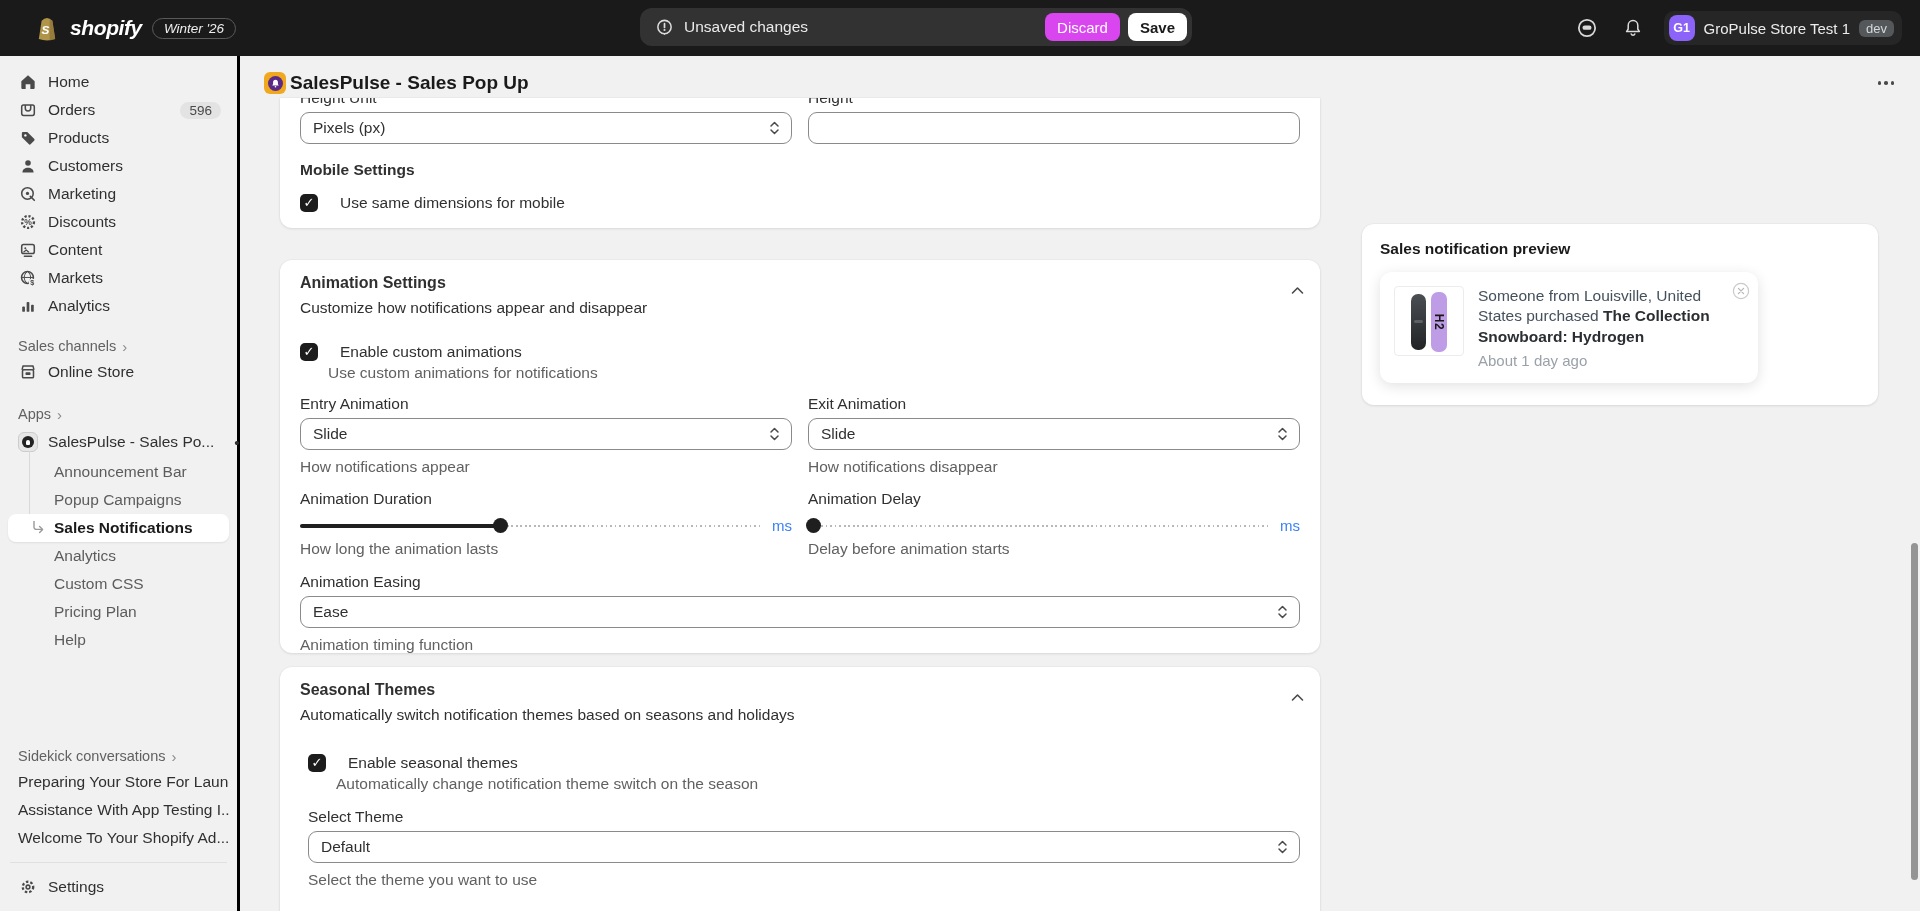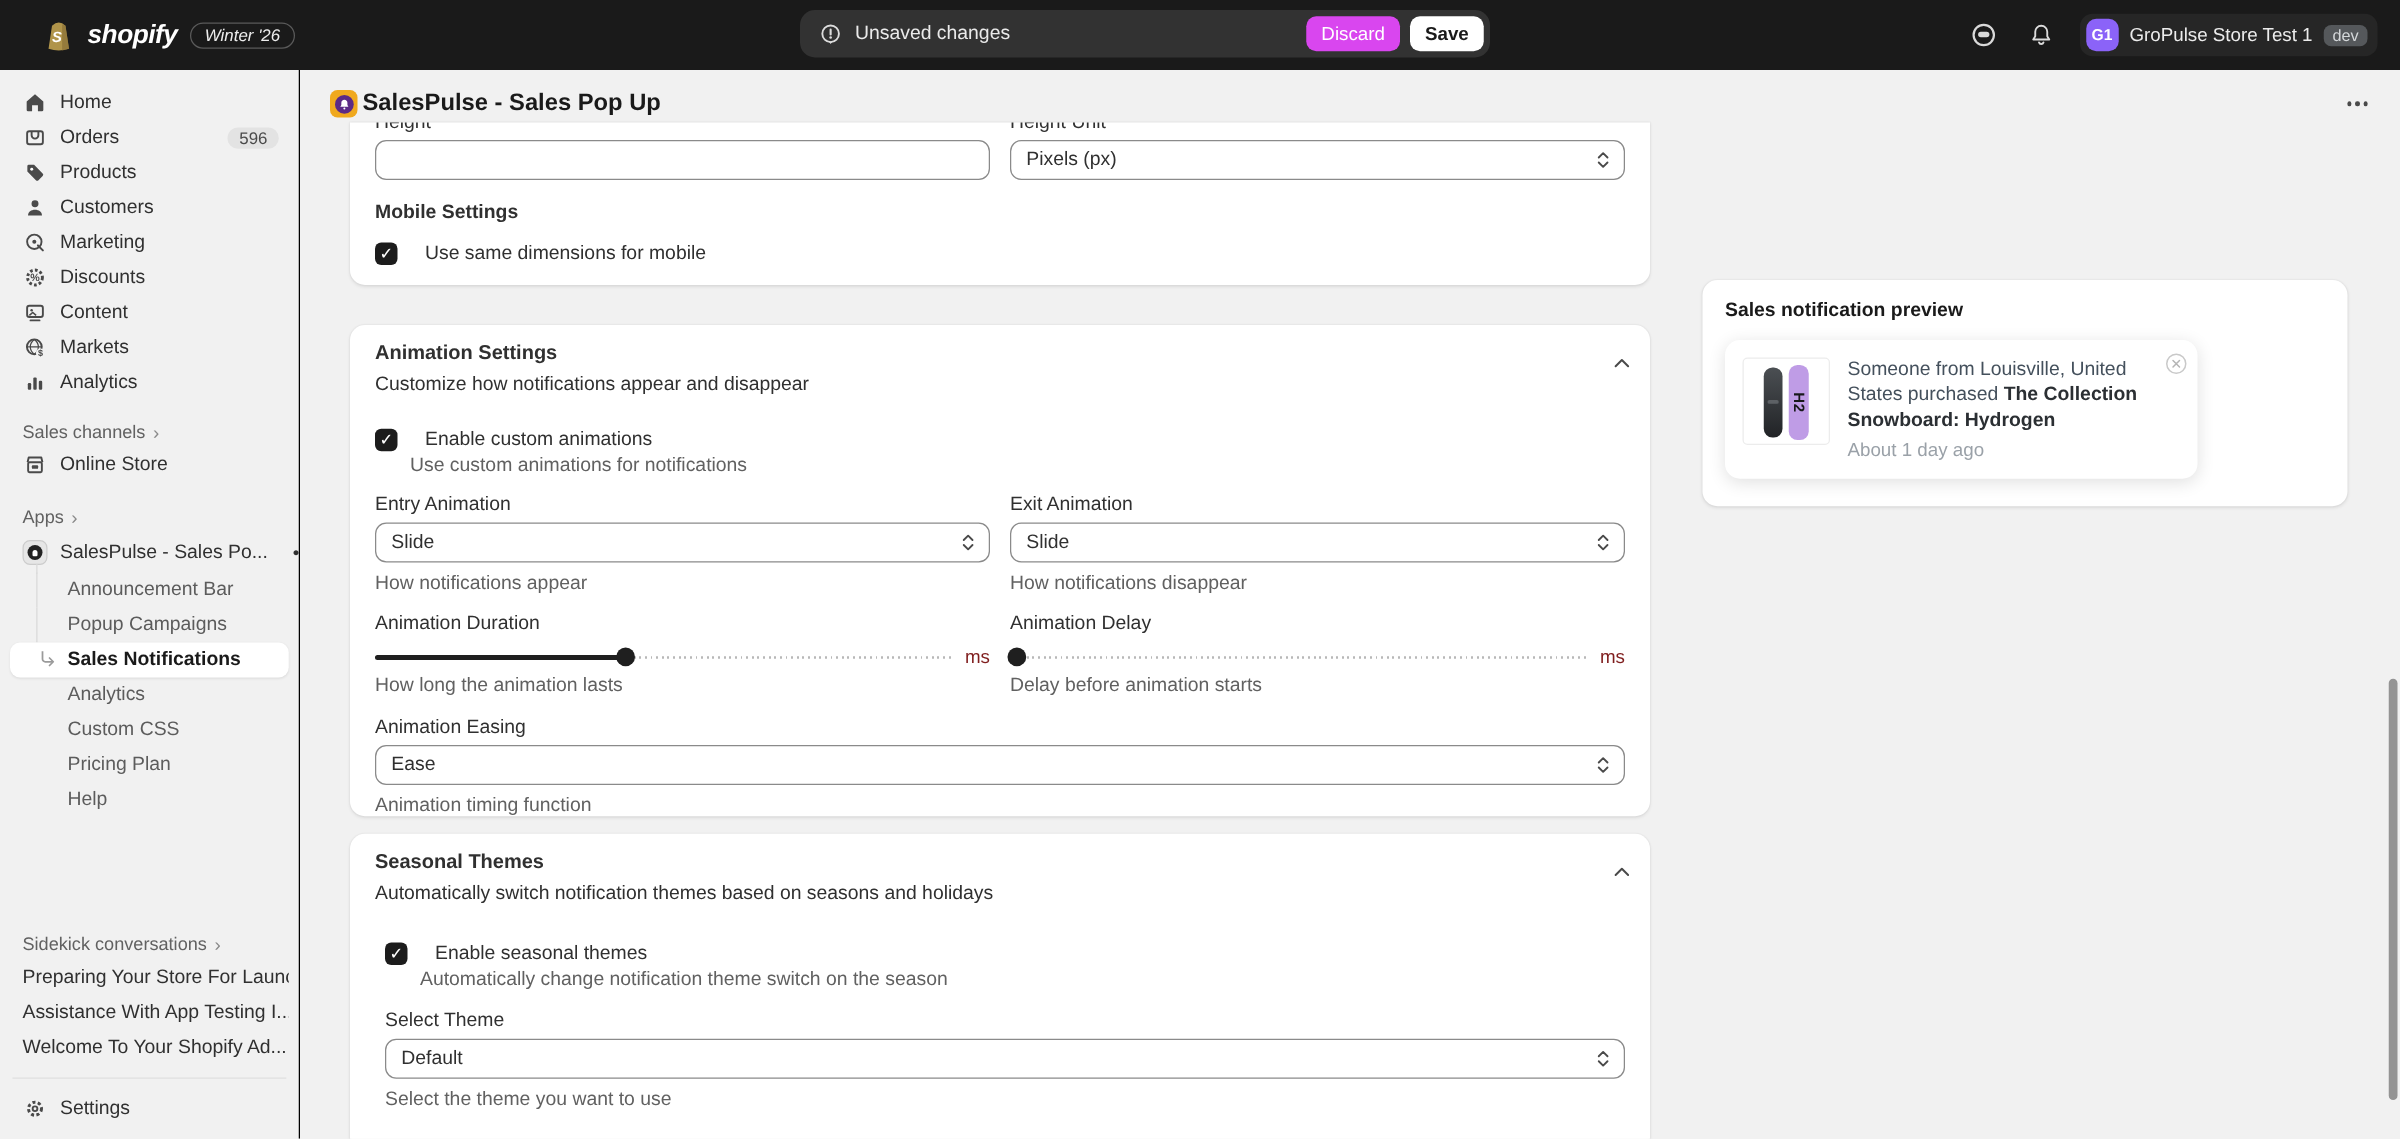--- a/index.html
+++ b/index.html
@@ -22,21 +22,21 @@
   .btn-discard { background:#d946ef; color:#fff; margin-left:auto; }
   .btn-save { background:#ffffff; color:#1a1a1a; font-weight:600; margin-left:8px; }
   .topbar-right { position:absolute; right:18px; top:0; height:56px; display:flex; align-items:center; gap:16px; }
   .icon-btn { width:30px; height:30px; display:flex; align-items:center; justify-content:center; border-radius:8px; cursor:pointer; }
   .store-chip { display:flex; align-items:center; gap:9px; background:#262626; border-radius:10px; padding:4px 8px 4px 5px; cursor:pointer; }
   .avatar { width:26px; height:26px; border-radius:8px; background:#8b63f8; color:#fff; font-size:12.5px; font-weight:700; display:flex; align-items:center; justify-content:center; }
   .store-name { color:#ececec; font-size:15px; }
   .env-badge { background:#55585b; color:#d5d8da; font-size:13px; border-radius:6px; padding:1px 7px; }
 
   
-  .sidebar { position:absolute; left:0; top:56px; width:240px; bottom:0; border-right:1px solid #000000; display:flex; flex-direction:column; padding:12px 8px 10px 8px; }
+  .sidebar { position:absolute; left:0; top:56px; width:240px; bottom:0; border-right:3px solid #000000; display:flex; flex-direction:column; padding:12px 8px 10px 8px; }
   .nav-item { display:flex; align-items:center; height:28px; padding:0 8px 0 10px; border-radius:8px; gap:10px; cursor:pointer; }
   .nav-item .ico { width:20px; height:20px; display:flex; align-items:center; justify-content:center; flex:none; }
   .nav-label { font-size:15.5px; color:#303030; font-weight:500; white-space:nowrap; }
   .count-badge { margin-left:auto; background:#e3e3e3; color:#4a4a4a; font-size:13.5px; border-radius:10px; padding:1px 9px; }
   .section-head { display:flex; align-items:center; gap:6px; padding:0 10px; height:24px; color:#616161; font-size:14.5px; cursor:pointer; }
   .section-head .chev { color:#8a8a8a; font-size:15px; }
   .subitem { display:flex; align-items:center; height:28px; padding:0 8px 0 46px; border-radius:8px; font-size:15.5px; color:#5c5c5c; cursor:pointer; position:relative; }
   .subitem.connector::before { content:""; position:absolute; left:21px; top:0; bottom:0; width:1px; background:#d9d9d9; }
   .app-row { position:relative; }
   .app-row::after { content:""; position:absolute; left:21px; bottom:-1px; height:8px; width:1px; background:#d9d9d9; }
@@ -74,21 +74,21 @@
   .checkbox::after { content:"✓"; position:absolute; left:0; top:0; width:18px; height:18px; color:#fff; font-size:13px; line-height:18px; text-align:center; }
   .check-label { font-size:15.5px; color:#303030; }
   .check-help { font-size:15.5px; color:#616161; margin:3px 0 0 28px; }
 
   .slider-row { display:flex; align-items:center; margin-top:9px; }
   .slider-track { position:relative; flex:1; height:16px; cursor:pointer; }
   .slider-track::before { content:""; position:absolute; left:0; right:0; top:7px; height:2px;
       background-image:repeating-linear-gradient(90deg,#b8b8b8 0 1.5px, transparent 1.5px 4.5px); }
   .slider-fill { position:absolute; left:0; top:6px; height:4px; background:#1f1f1f; border-radius:2px; }
   .slider-knob { position:absolute; top:0.5px; width:15px; height:15px; border-radius:50%; background:#1f1f1f; }
-  .slider-unit { font-size:15px; color:#7f1d1d; margin-left:10px; }
+  .slider-unit { font-size:15px; color:#3b82f6; margin-left:10px; }
 
   .inset { padding-left:8px; }
 
   
   .preview-card { position:absolute; left:1122px; top:168px; width:516px; background:#fff; border-radius:12px; box-shadow:0 1px 3px rgba(0,0,0,.09), 0 0 0 1px rgba(0,0,0,.02); padding:16px 18px 22px 18px; }
   .preview-title { font-size:15.5px; font-weight:700; color:#1a1a1a; }
   .notif { position:relative; margin-top:14px; width:378px; background:#fff; border-radius:12px; box-shadow:0 3px 14px rgba(0,0,0,.12); padding:14px; display:flex; gap:14px; }
   .notif-img { width:70px; height:70px; border:1px solid #ececec; border-radius:4px; background:#fff; position:relative; flex:none; }
   .board { position:absolute; border-radius:7px; }
   .board-dark { left:16px; top:7px; width:15px; height:56px; background:linear-gradient(180deg,#4b4f53,#212326); }
@@ -343,36 +343,36 @@
         <i></i>
         <i></i>
         <i></i>
       </div>
   </div>
 
   <section class="card" style="top:42px; height:130px; border-radius:0 0 12px 12px; overflow:hidden;">
     <div style="padding:0 20px;">
       <div class="grid2" style="margin-top:-9px;">
         <div>
-          <div class="field-label">Height</div>
-          <div class="control input-empty">
-              <span></span>
-            </div>
-        </div>
-        <div>
           <div class="field-label">Height Unit</div>
           <div class="control">
             <span>Pixels (px)</span>
             <span class="sel-chevs">
                 <svg width="11" height="16" viewBox="0 0 11 16">
                   <path d="M2 6 L5.5 2.5 L9 6" fill="none" stroke="#4a4a4a" stroke-width="1.5" stroke-linecap="round" stroke-linejoin="round"></path>
                   <path d="M2 10 L5.5 13.5 L9 10" fill="none" stroke="#4a4a4a" stroke-width="1.5" stroke-linecap="round" stroke-linejoin="round"></path>
                 </svg>
               </span>
           </div>
+        </div>
+        <div>
+          <div class="field-label">Height</div>
+          <div class="control input-empty">
+              <span></span>
+            </div>
         </div>
       </div>
       <div class="field-label" style="font-weight:700; margin-top:17px;">Mobile Settings</div>
       <div class="check-row" style="margin-top:15px;">
         <span class="checkbox"></span>
         <span class="check-label">Use same dimensions for mobile</span>
       </div>
     </div>
   </section>
 

